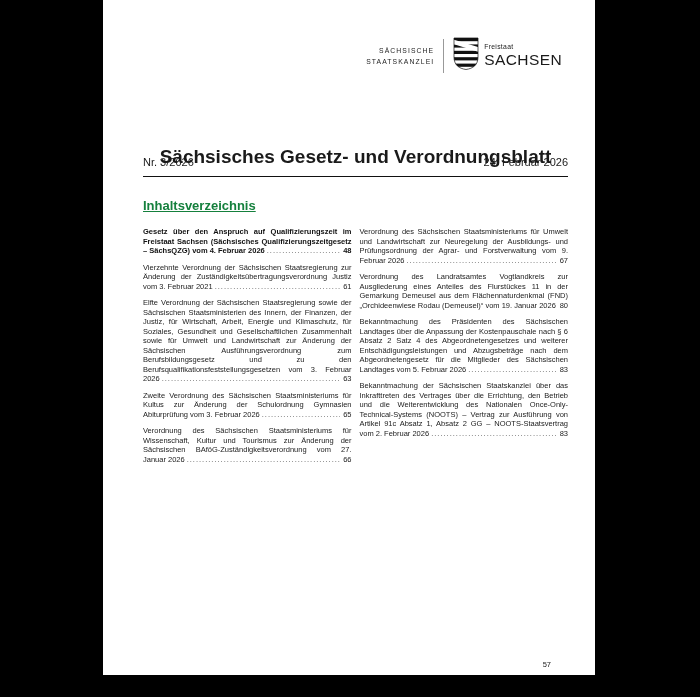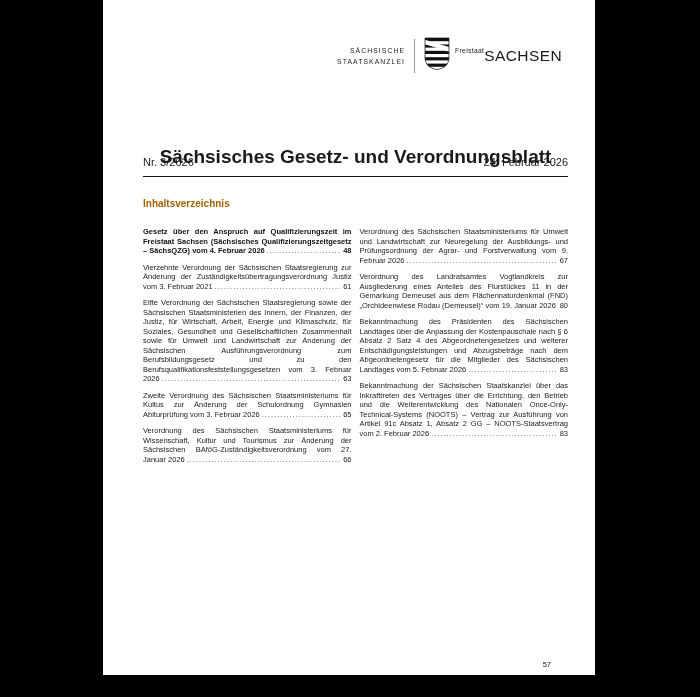--- a/index.html
+++ b/index.html
@@ -11,29 +11,29 @@
     position:absolute; left:103px; top:0; width:492px; height:675px;
     background:#fff;
   }
   .bottom-strip { position:absolute; left:0; top:697px; width:700px; height:3px; background:#fff; }
 
   
   .logo-row { position:absolute; top:37px; right:33px; display:flex; align-items:center; }
   .agency { text-align:right; font-size:6.8px; letter-spacing:1.1px; color:#222; line-height:11px; margin-right:9px; white-space:nowrap; }
   .logo-divider { width:1px; height:34px; background:#999; margin-right:9px; }
   .arms { margin-right:5px; display:block; }
-  .brand { display:flex; flex-direction:row; justify-content:center; }
+  .brand { display:flex; flex-direction:column; justify-content:center; }
   .brand-small { font-size:6.8px; color:#222; letter-spacing:0.3px; line-height:8px; }
   .brand-large { font-size:15.5px; color:#1a1a1a; letter-spacing:0.4px; line-height:17px; }
 
   
   .masthead-title { position:absolute; top:120px; left:40px; width:425px; text-align:center; font-size:19px; font-weight:bold; color:#1a1a1a;margin-top:26px; }
   .issue-row { position:absolute; top:156px; left:40px; width:425px; display:flex; justify-content:space-between; font-size:11px; color:#1a1a1a; }
   .rule { position:absolute; top:176px; left:40px; width:425px; border-top:1.2px solid #111; }
-  .toc-heading { position:absolute; top:198px; left:40px; font-size:10px; font-weight:bold; color:#a16207; }
+  .toc-heading { position:absolute; top:198px; left:40px; font-size:13px; font-weight:bold; color:#15803d;text-decoration:underline; }
 
   
   .columns { position:absolute; top:227px; left:40px; width:425px; display:flex; gap:8px; }
   .col { flex:1; min-width:0; }
   .entry {
     position:relative; font-size:7.5px; line-height:9.5px; color:#222;
     text-align:justify; margin-bottom:7px; hyphens:auto; overflow-wrap:break-word;
   }
   .entry.bold { font-weight:bold; color:#111; }
   .leader { letter-spacing:1px; color:#444; margin-left:2px; font-weight:normal; }

